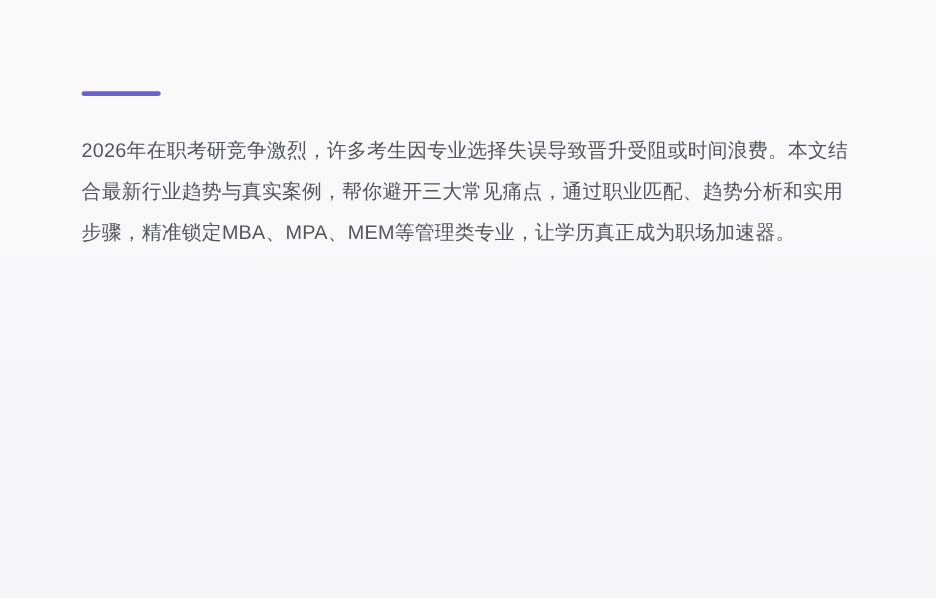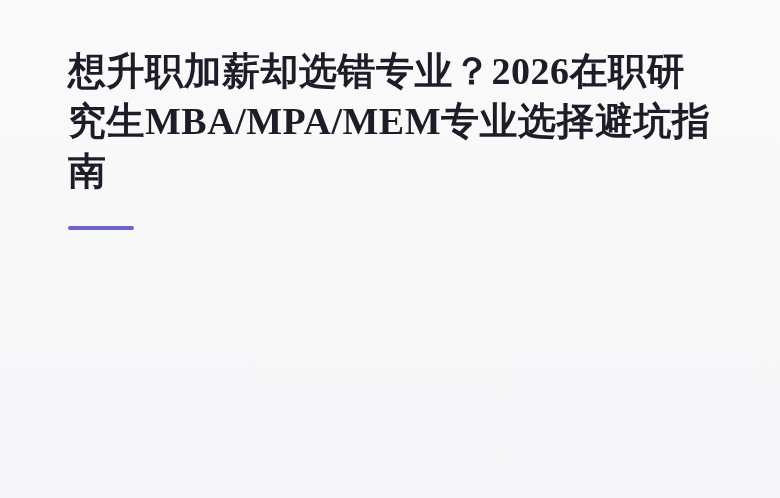--- a/index.html
+++ b/index.html
@@ -45,15 +45,15 @@
     color: #54545f;
     margin: 0;
     max-width: 646px;
     letter-spacing: 0.2px;
   }
 </style>
 </head>
 <body>
 
 <div class="article-card">
-  <h1 class="article-title">想升职加薪却选错专业？2026在职研究生MBA/MPA/MEM专业选择避坑指南</h1>
   <div class="title-rule"></div>
+  <p class="article-summary">2026年在职考研竞争激烈，许多考生因专业选择失误导致晋升受阻或时间浪费。本文结合最新行业趋势与真实案例，帮你避开三大常见痛点，通过职业匹配、趋势分析和实用步骤，精准锁定MBA、MPA、MEM等管理类专业，让学历真正成为职场加速器。</p>
 </div>
 
 </body></html>

